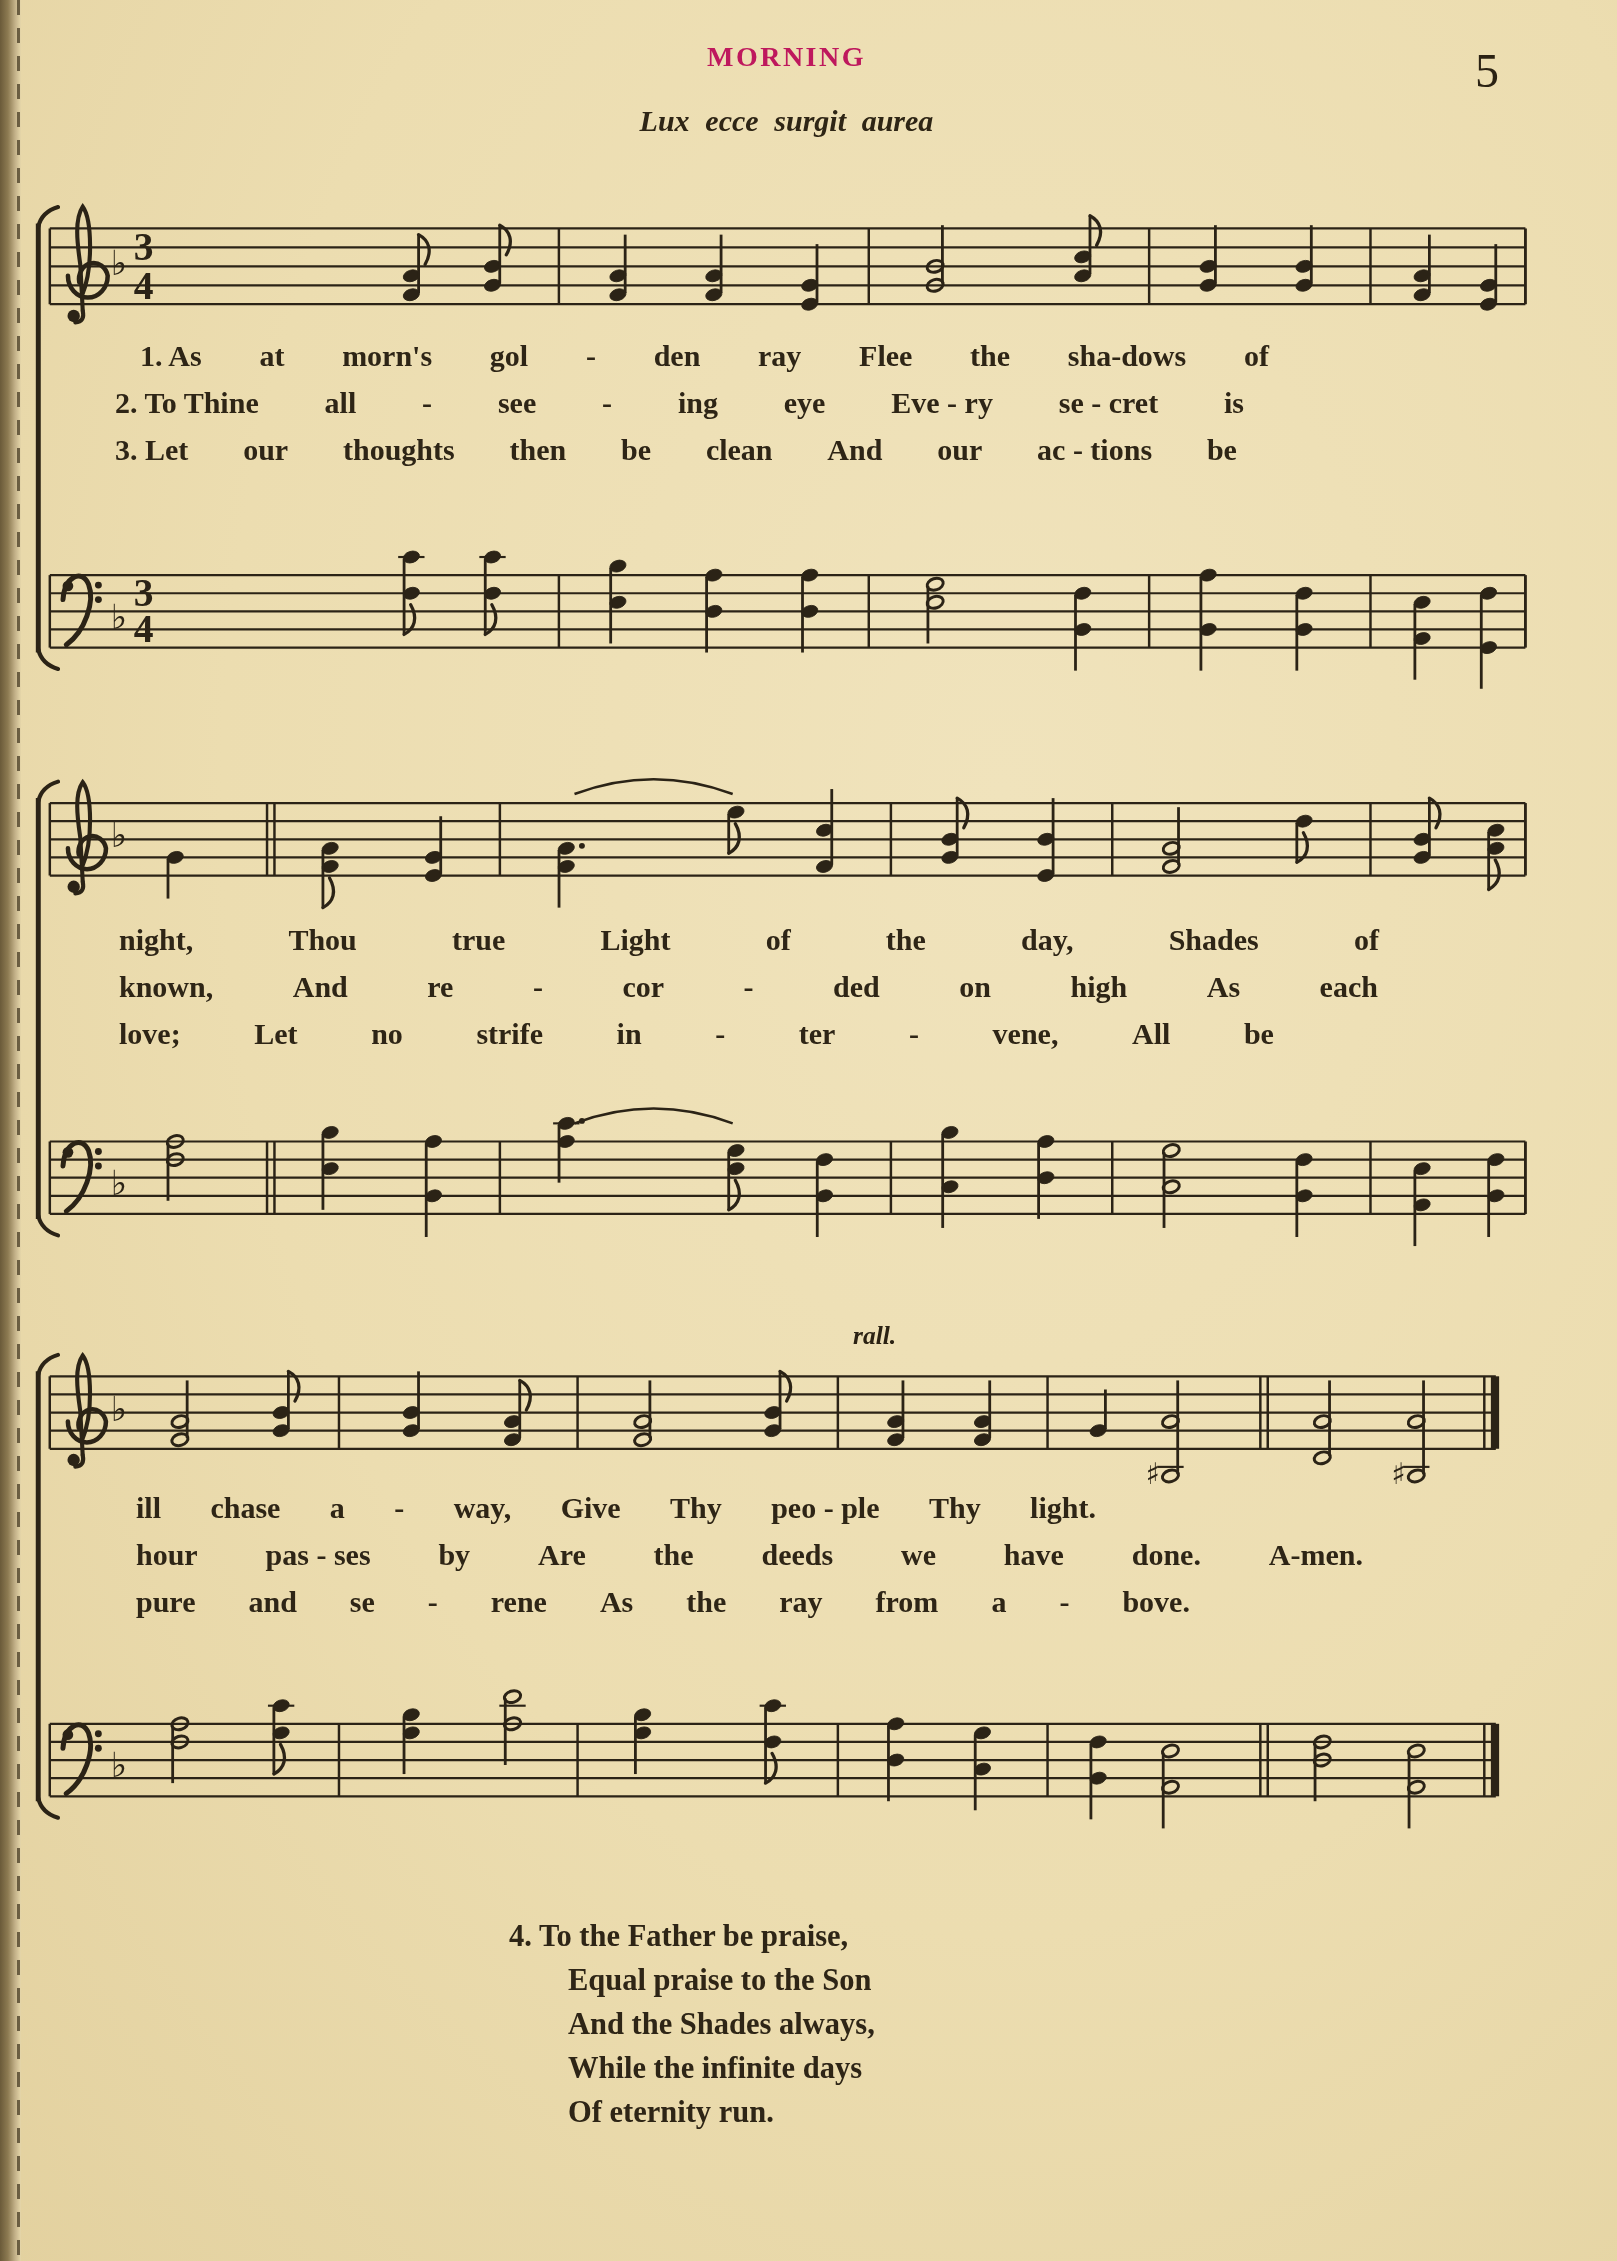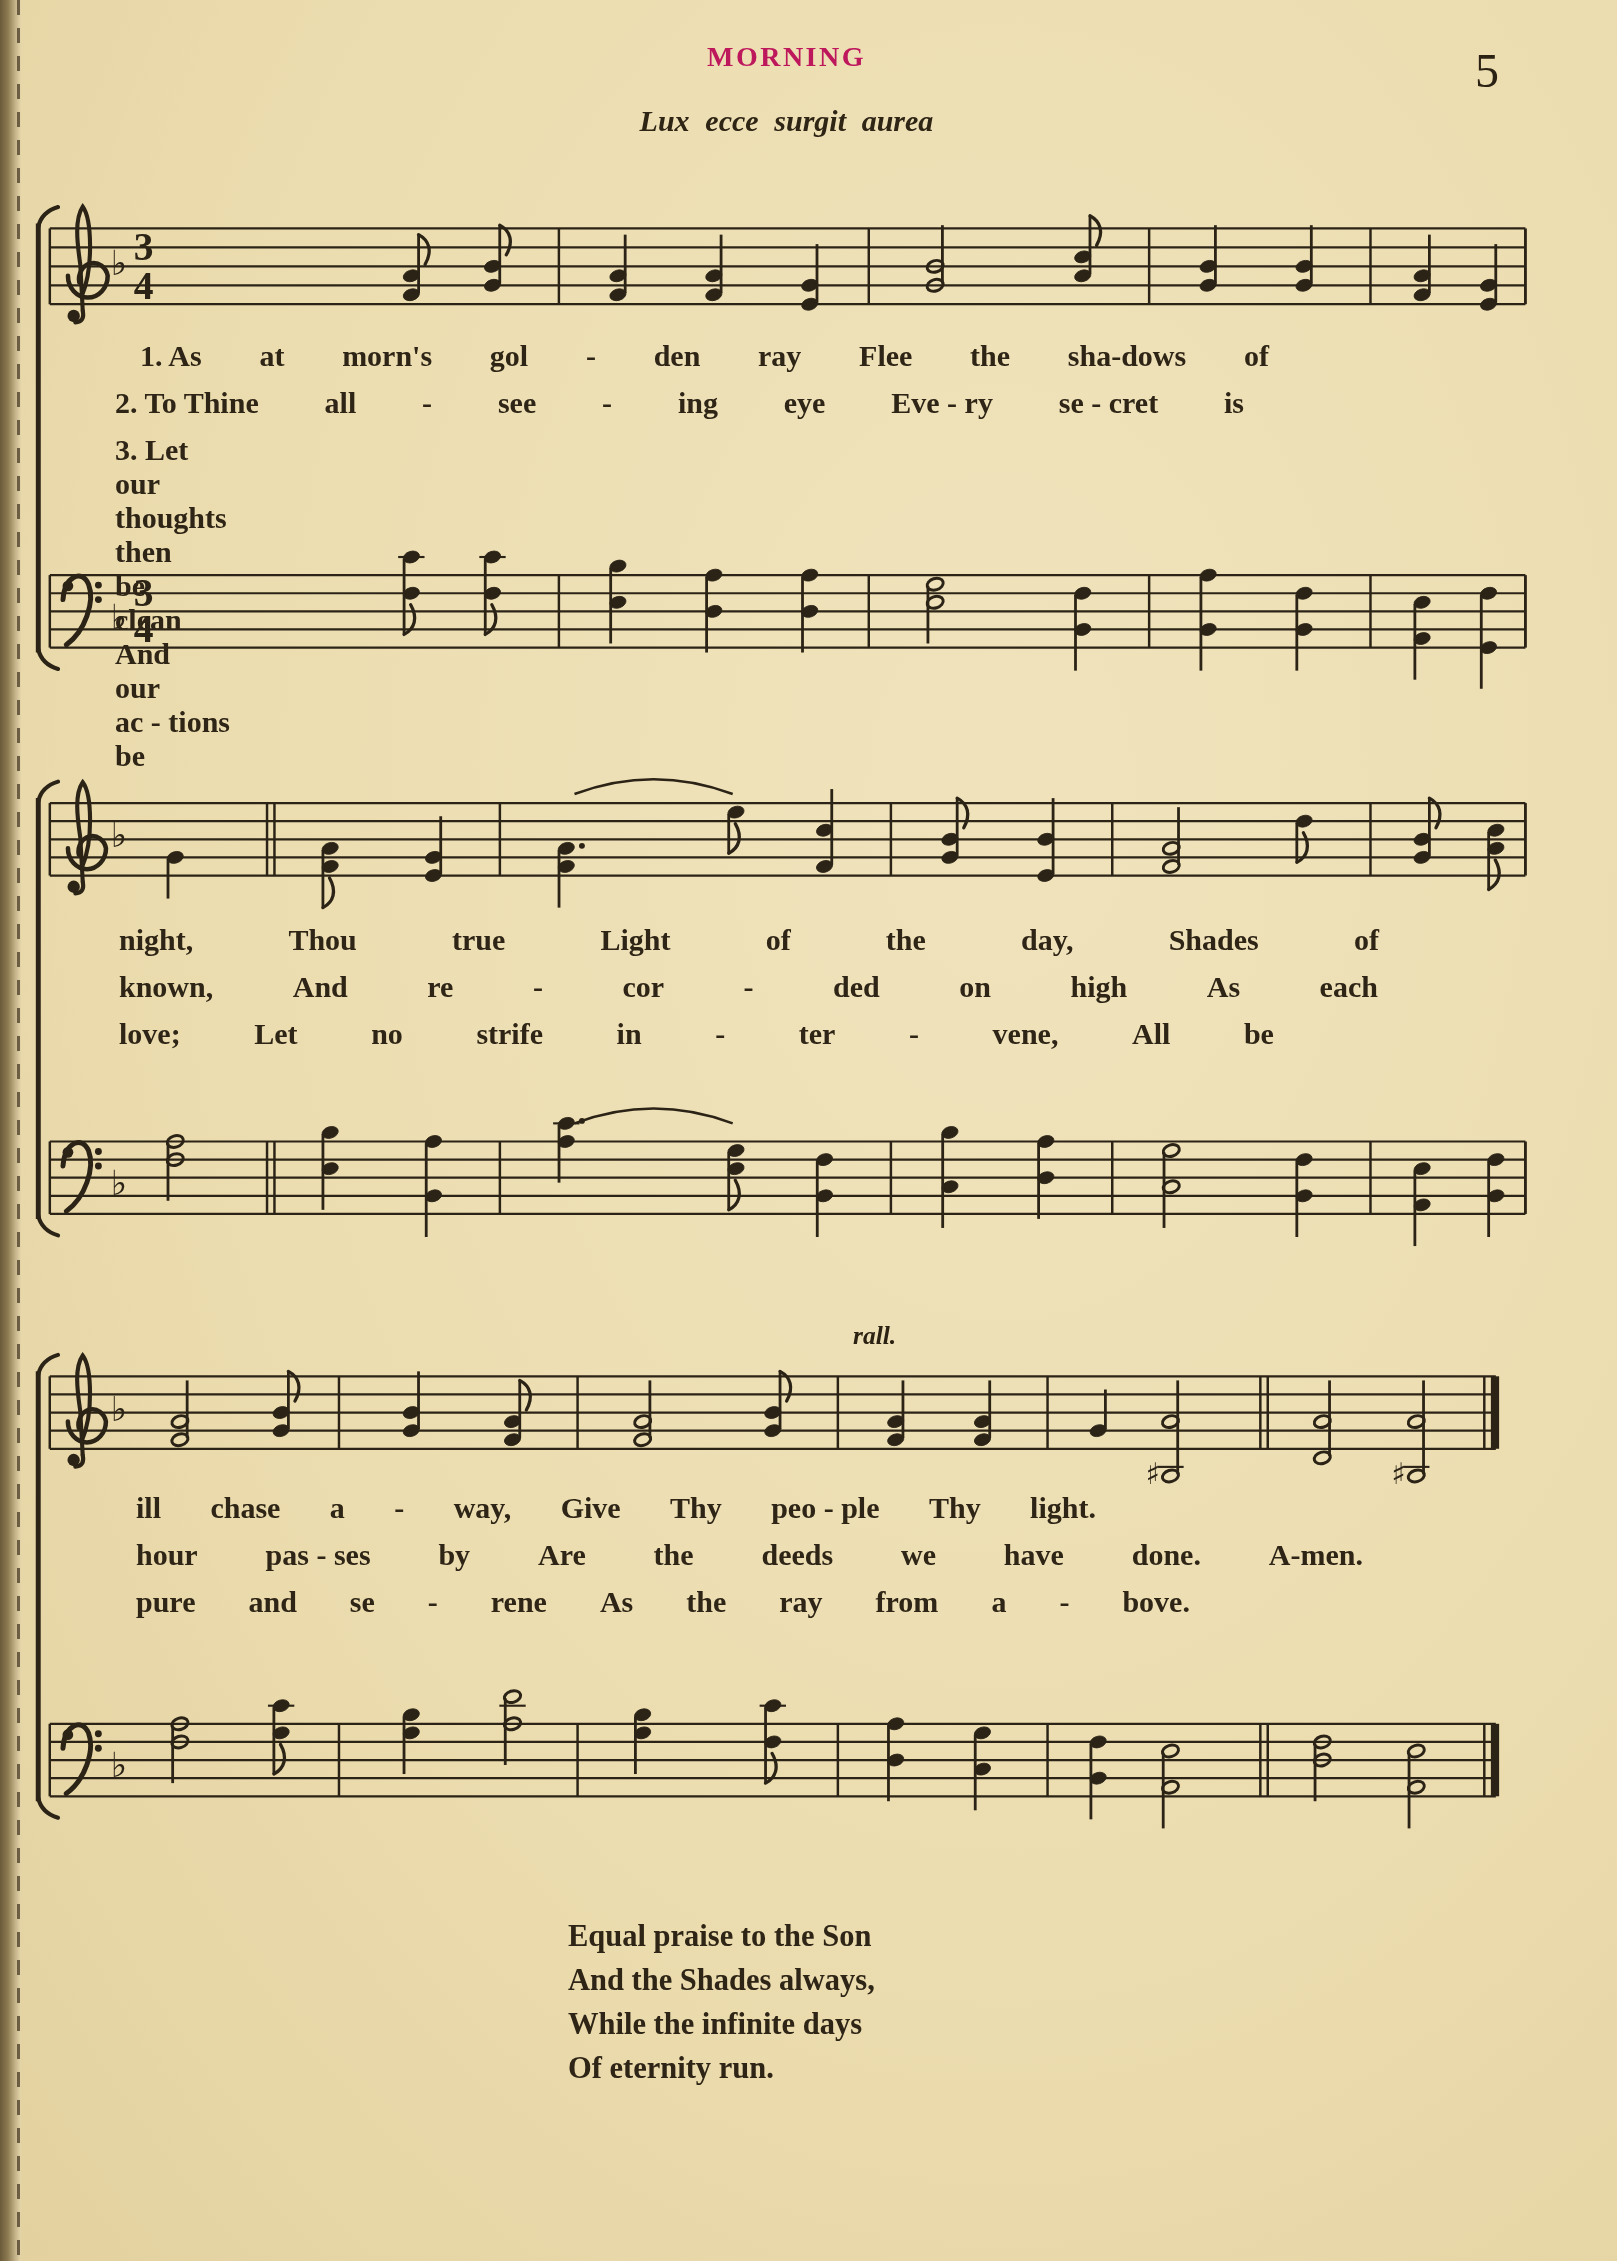--- a/index.html
+++ b/index.html
@@ -597,21 +597,21 @@
       <span>all</span>
       <span>-</span>
       <span>see</span>
       <span>-</span>
       <span>ing</span>
       <span>eye</span>
       <span>Eve - ry</span>
       <span>se - cret</span>
       <span>is</span>
     </div>
-    <div class="lyric-line" style="left: 115px; top: 433px; width: 1122px; flex-direction: column;">
+    <div class="lyric-line" style="left: 115px; top: 433px; width: 1122px;">
       <span>3. Let</span>
       <span>our</span>
       <span>thoughts</span>
       <span>then</span>
       <span>be</span>
       <span>clean</span>
       <span>And</span>
       <span>our</span>
       <span>ac - tions</span>
       <span>be</span>
@@ -687,18 +687,19 @@
       <span>the</span>
       <span>ray</span>
       <span>from</span>
       <span>a</span>
       <span>-</span>
       <span>bove.</span>
     </div>
   </div>
 
 <div class="verse4">
+  <div class="vline">4. To the Father be praise,</div>
   <div class="vline indent">Equal praise to the Son</div>
   <div class="vline indent">And the Shades always,</div>
   <div class="vline indent">While the infinite days</div>
   <div class="vline indent">Of eternity run.</div>
 </div>
 
 
 </body></html>

